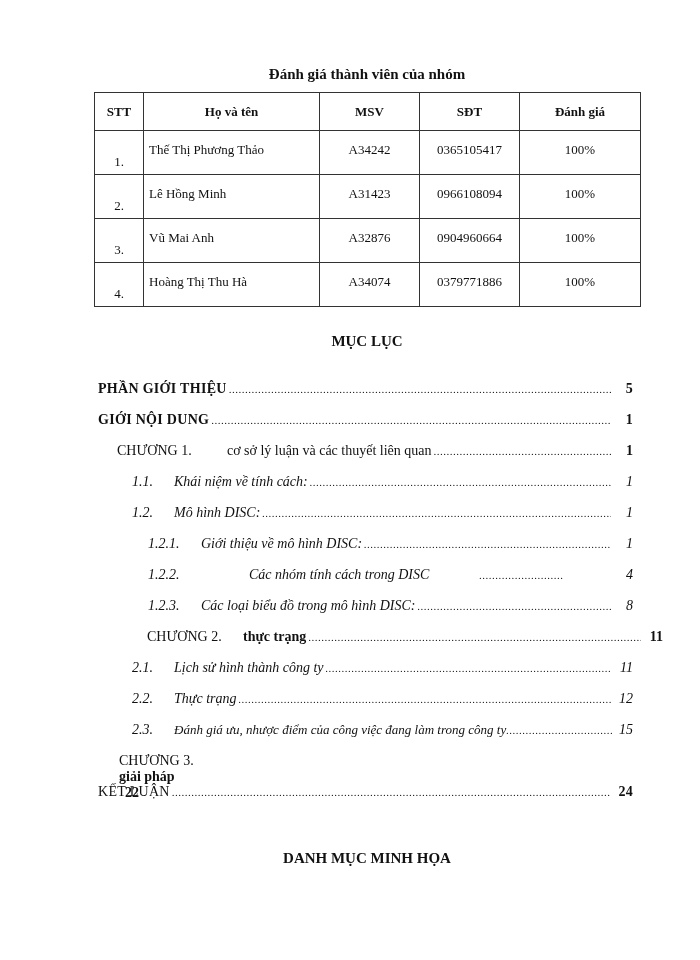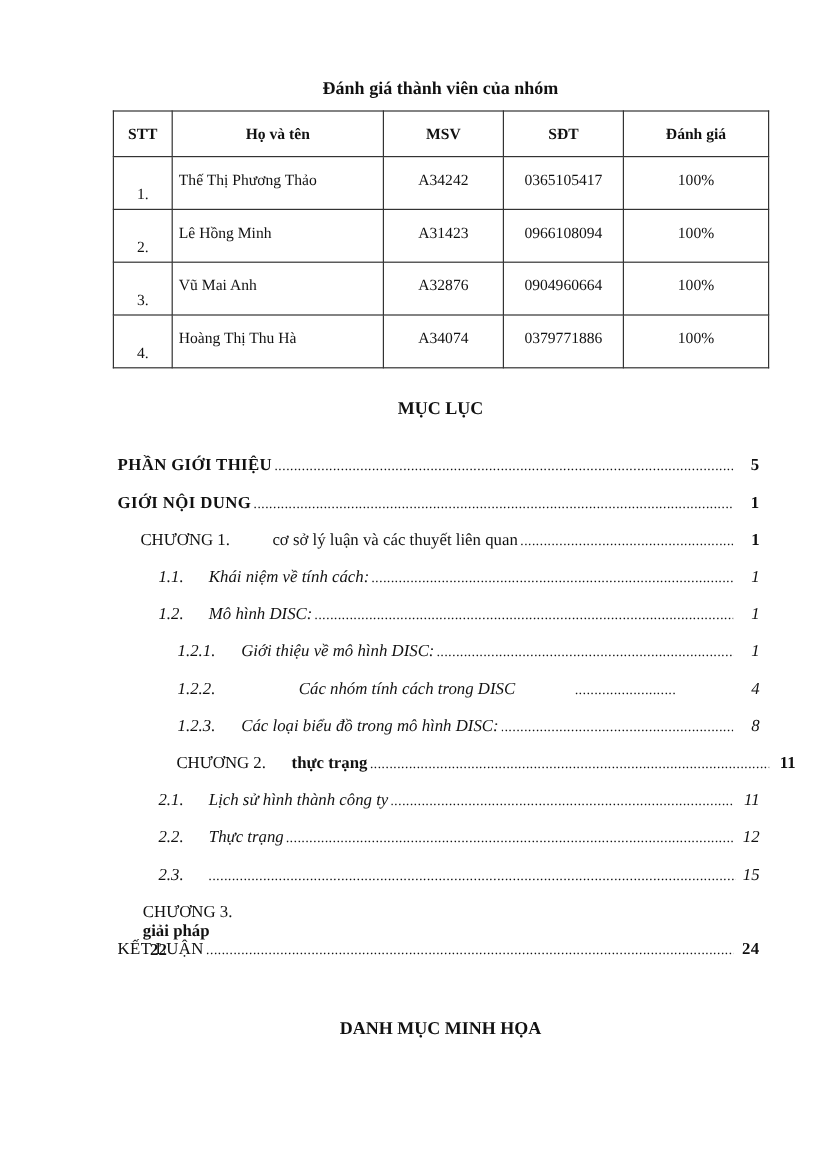--- a/index.html
+++ b/index.html
@@ -148,20 +148,21 @@
 
 <div class="toc-row italic" style="left:132px; width:501px; top:691px;">
   <span class="num" style="width:42px;">2.2.</span>
   <span class="label">Thực trạng</span>
   <span class="dots"></span>
   <span class="page">12</span>
 </div>
 
 <div class="toc-row italic" style="left:132px; width:501px; top:722px;">
   <span class="num" style="width:42px;">2.3.</span>
+  <span class="label" style="font-size:13px;">Đánh giá ưu, nhược điểm của công việc đang làm trong công ty</span>
   <span class="dots" style="margin:0;"></span>
   <span class="page">15</span>
 </div>
 
 <div class="toc-row" style="left:117px; width:516px; top:753px;flex-direction:column;">
   <span class="num" style="width:96px;">CHƯƠNG 3.</span>
   <span class="label bold">giải pháp</span>
   <span class="dots"></span>
   <span class="page bold">22</span>
 </div>

